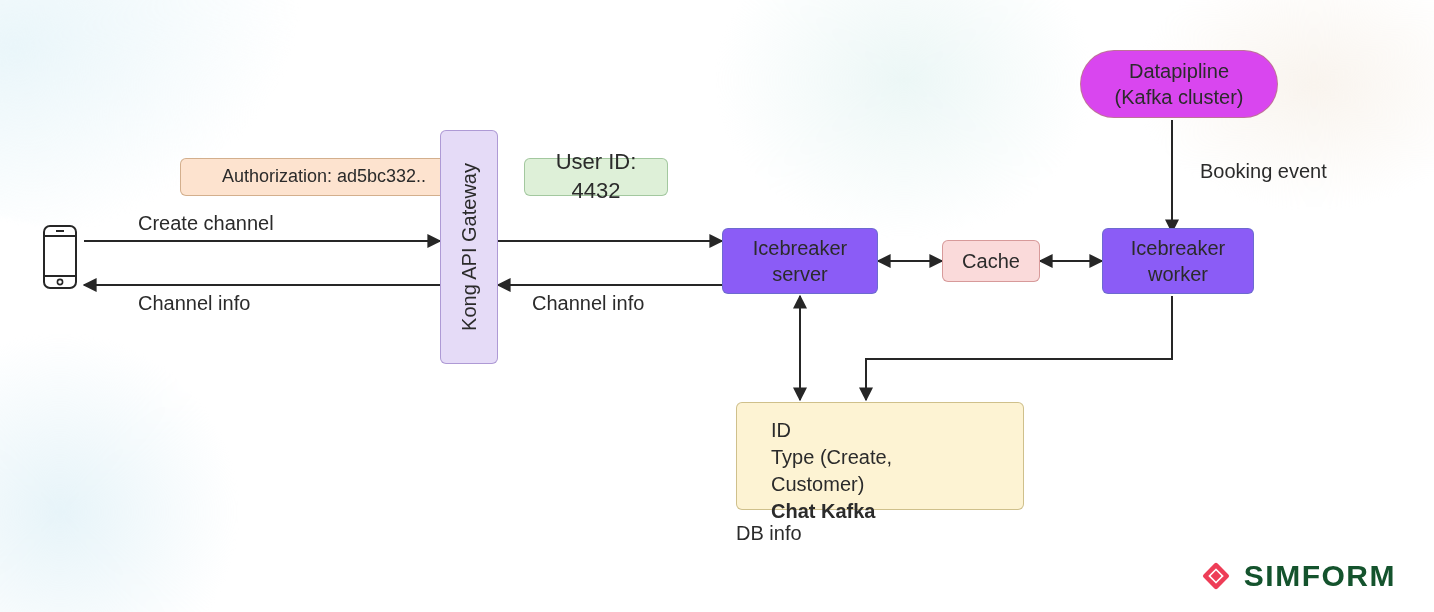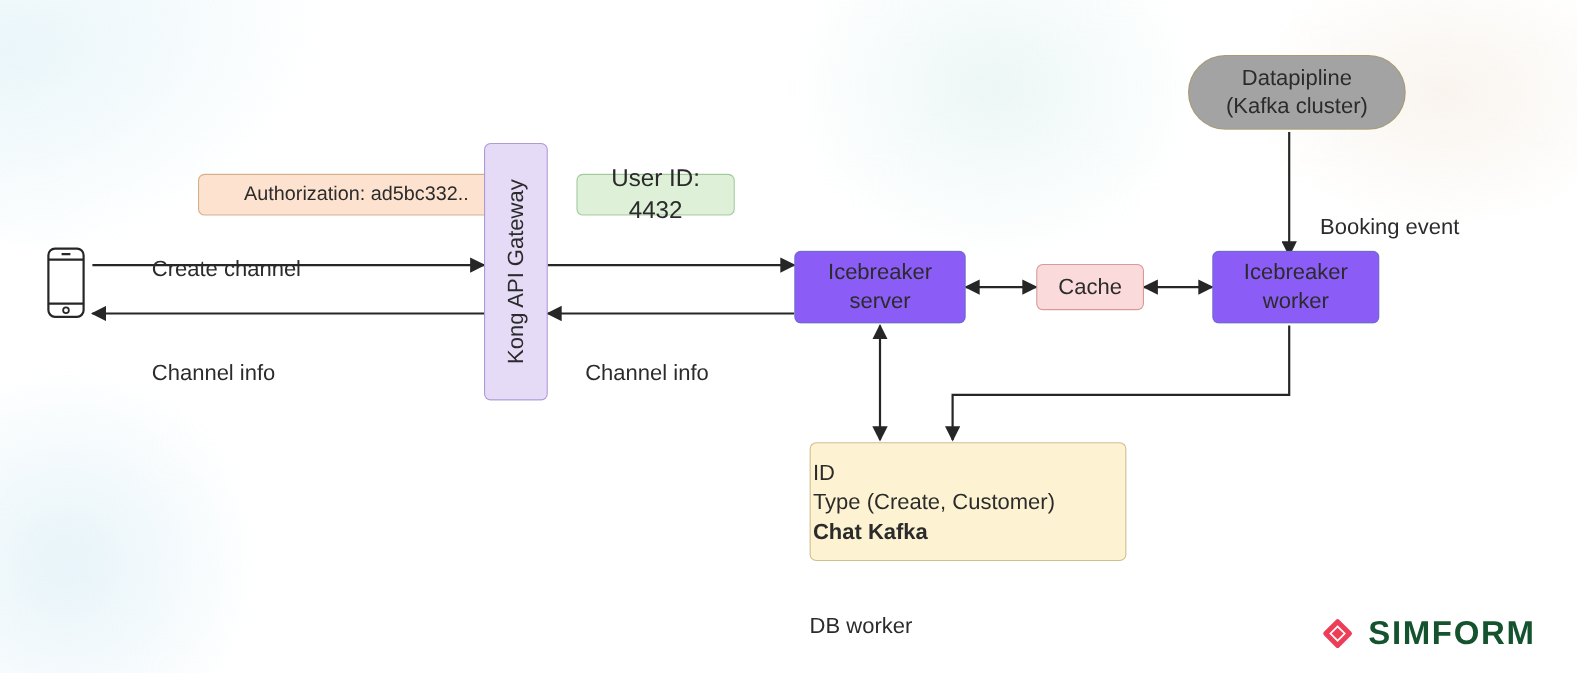--- a/index.html
+++ b/index.html
@@ -59,43 +59,42 @@
     text-align: center;
     padding: 8px 16px;
     background: #fff;
     line-height: 1.3;
   }
   .node.orange { background: #fde3cf; border-color: rgba(160,110,60,0.45); }
   .node.green  { background: #def0d8; border-color: rgba(90,150,90,0.45); }
   .node.purple { background: #e5dbf7; border-color: rgba(120,90,180,0.5); }
   .node.blue   { background: #8b5cf6; border-color: rgba(80,120,170,0.5); }
   .node.pink   { background: #fadada; border-color: rgba(180,90,90,0.5); }
-  .node.yellow { background: #a3a3a3; border-color: rgba(170,150,80,0.55); }
+  .node.yellow { background: #d946ef; border-color: rgba(170,150,80,0.55); }
   .node.pill   { border-radius: 36px; }
 
   .vertical-text {
     writing-mode: vertical-rl;
     transform: rotate(180deg);
     text-orientation: mixed;
   }
 
   .label {
     position: absolute;
     font-size: 20px;
     color: #2b2b2b;
     white-space: nowrap;
-    margin-top: 36px;
   }
 
   .dbbox {
     position: absolute;
     border: 1.5px solid rgba(170,150,80,0.55);
     background: #fdf3d3;
     border-radius: 6px;
-    padding: 14px 2px;
+    padding: 14px 34px;
     display: flex;
     flex-direction: column;
     align-items: flex-start;
     justify-content: flex-start;
     text-align: left;
     line-height: 1.35;
   }
 
   .brand {
     position: absolute;
@@ -198,23 +197,23 @@
     <div>Datapipline</div>
     <div>(Kafka cluster)</div>
   </div>
 </div>
 
 <div class="dbbox" style="left:736px; top:402px; width:288px; height:108px;">
   <div>ID</div>
   <div>Type (Create, Customer)</div>
   <div style="font-weight:700;">Chat Kafka</div>
 </div>
-<div class="label" style="left:736px; top:522px;">DB worker</div>
-
-<div class="label" style="left:138px; top:198px;">Create channel</div>
+<div class="label" style="left:736px; top:522px;">DB info</div>
+
+<div class="label" style="left:138px; top:212px;">Create channel</div>
 <div class="label" style="left:138px; top:292px;">Channel info</div>
 <div class="label" style="left:532px; top:292px;">Channel info</div>
 <div class="label" style="left:1200px; top:160px;">Booking event</div>
 
 <div class="brand">
   <svg width="36" height="36" viewBox="0 0 40 40">
     <path d="M8 20 L20 8 L32 20 L20 32 Z" fill="none" stroke="#ee3d57" stroke-width="5" stroke-linejoin="round"></path>
     <path d="M14 20 L20 14 L26 20 L20 26 Z" fill="#ee3d57"></path>
   </svg>
   <span>SIMFORM</span>

